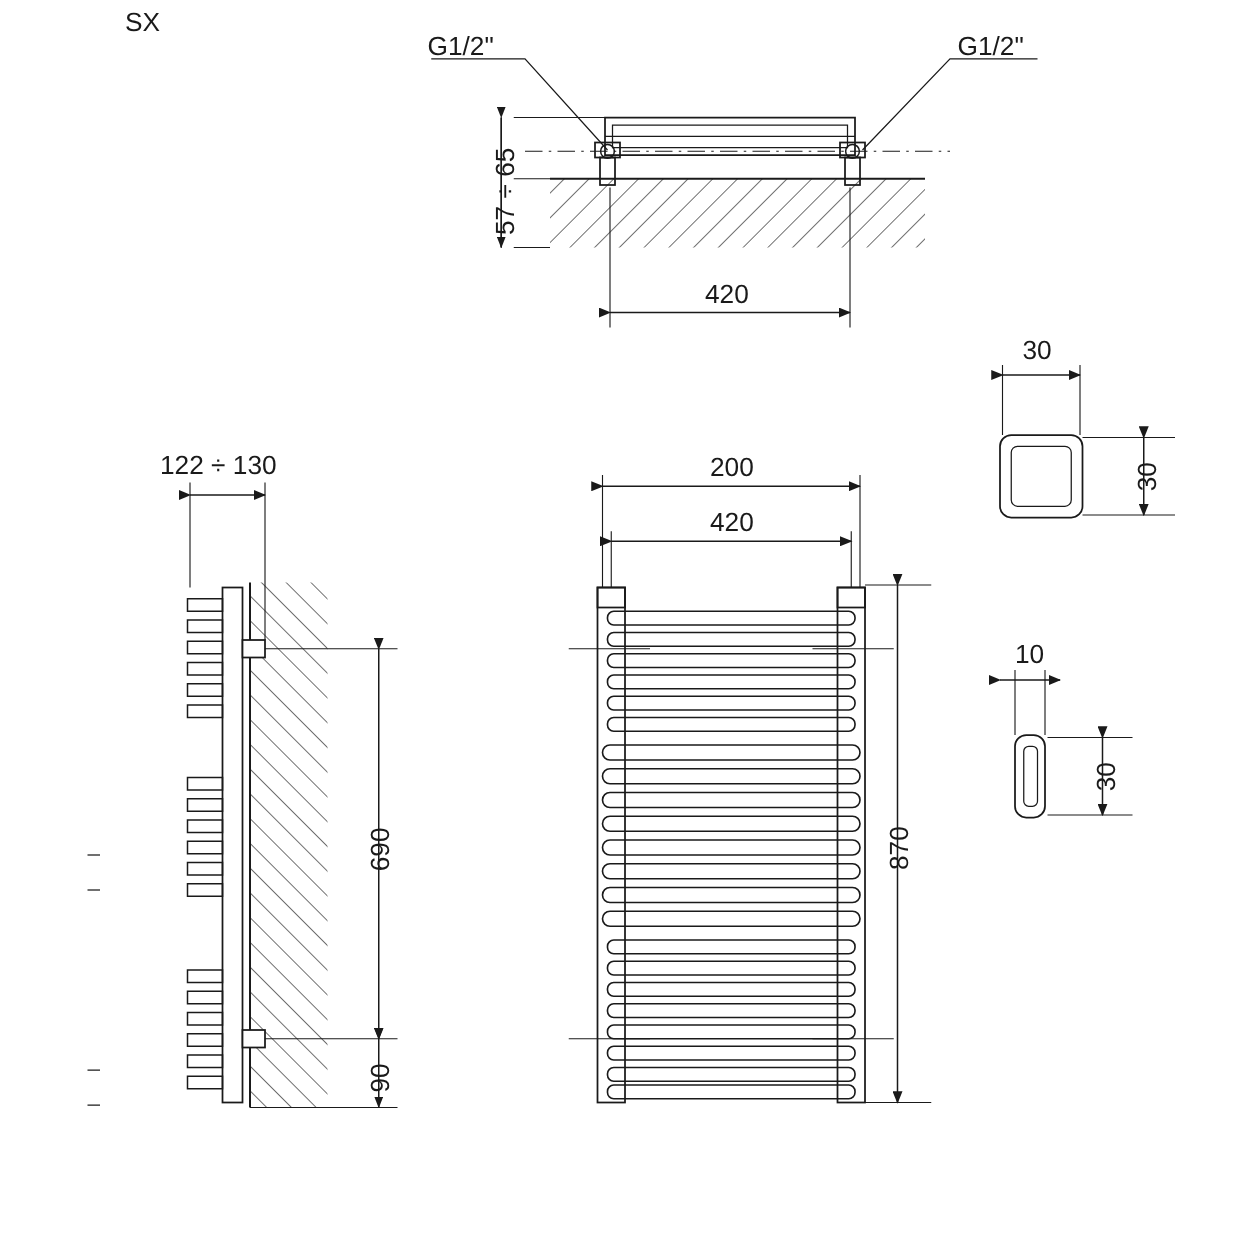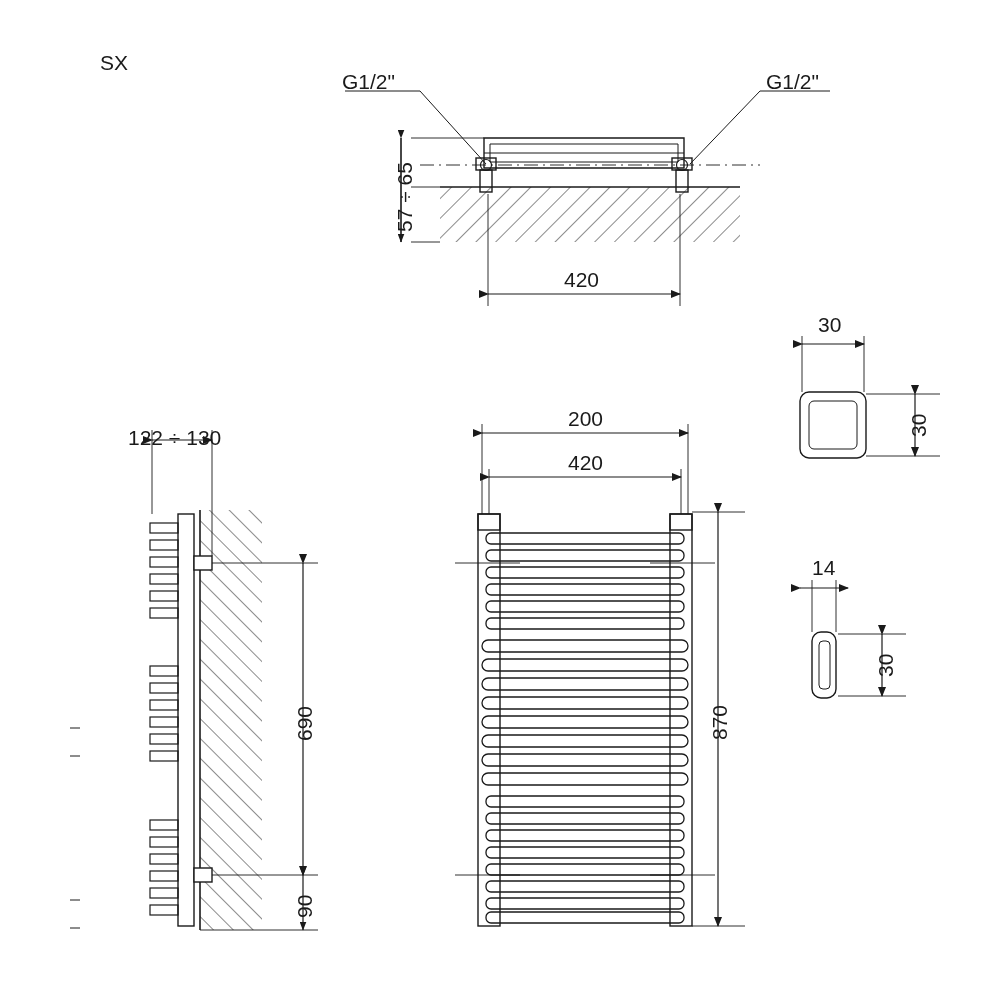--- a/index.html
+++ b/index.html
@@ -1,17 +1,17 @@
 <!DOCTYPE html>
 <html><head>
 <meta charset="utf-8">
 <style>
   html,body{margin:0;padding:0;background:#ffffff;}
   body{width:1000px;height:1000px;font-family:"Liberation Sans",sans-serif;color:#1a1a1a;}
-  #stage{position:relative;width:1000px;height:901px;overflow:hidden;margin-top:44px;}
+  #stage{position:relative;width:1000px;height:901px;overflow:hidden;}
   svg#drawing{position:absolute;left:0;top:0;width:1000px;height:1000px;}
   .lbl{position:absolute;font-size:21px;color:#1a1a1a;white-space:nowrap;line-height:1;}
   .lbl.rot{transform-origin:0 0;transform:rotate(-90deg);}
 </style>
 </head>
 <body>
 
 <div id="stage">
 
   <svg id="drawing" viewBox="0 0 1000 1000">
@@ -211,29 +211,29 @@
 
   <div class="lbl" style="left:100px; top:8px;">SX</div>
 
   <div class="lbl" style="left:342px; top:27px;">G1/2"</div>
   <div class="lbl" style="left:766px; top:27px;">G1/2"</div>
 
   <div class="lbl rot" style="left:394px; top:188px;">57 ÷ 65</div>
 
   <div class="lbl" style="left:564px; top:225px;">420</div>
 
-  <div class="lbl" style="left:128px; top:383px;">122 ÷ 130</div>
+  <div class="lbl" style="left:128px; top:362px;">122 ÷ 130</div>
 
   <div class="lbl" style="left:568px; top:364px;">200</div>
   <div class="lbl" style="left:568px; top:408px;">420</div>
 
   <div class="lbl rot" style="left:294px; top:697px;">690</div>
   <div class="lbl rot" style="left:294px; top:874px;">90</div>
 
   <div class="lbl rot" style="left:709px; top:696px;">870</div>
 
   <div class="lbl" style="left:818px; top:270px;">30</div>
   <div class="lbl rot" style="left:908px; top:393px;">30</div>
 
-  <div class="lbl" style="left:812px; top:513px;">14</div>
+  <div class="lbl" style="left:812px; top:513px;">10</div>
   <div class="lbl rot" style="left:875px; top:633px;">30</div>
 
 </div>
 
 </body></html>

